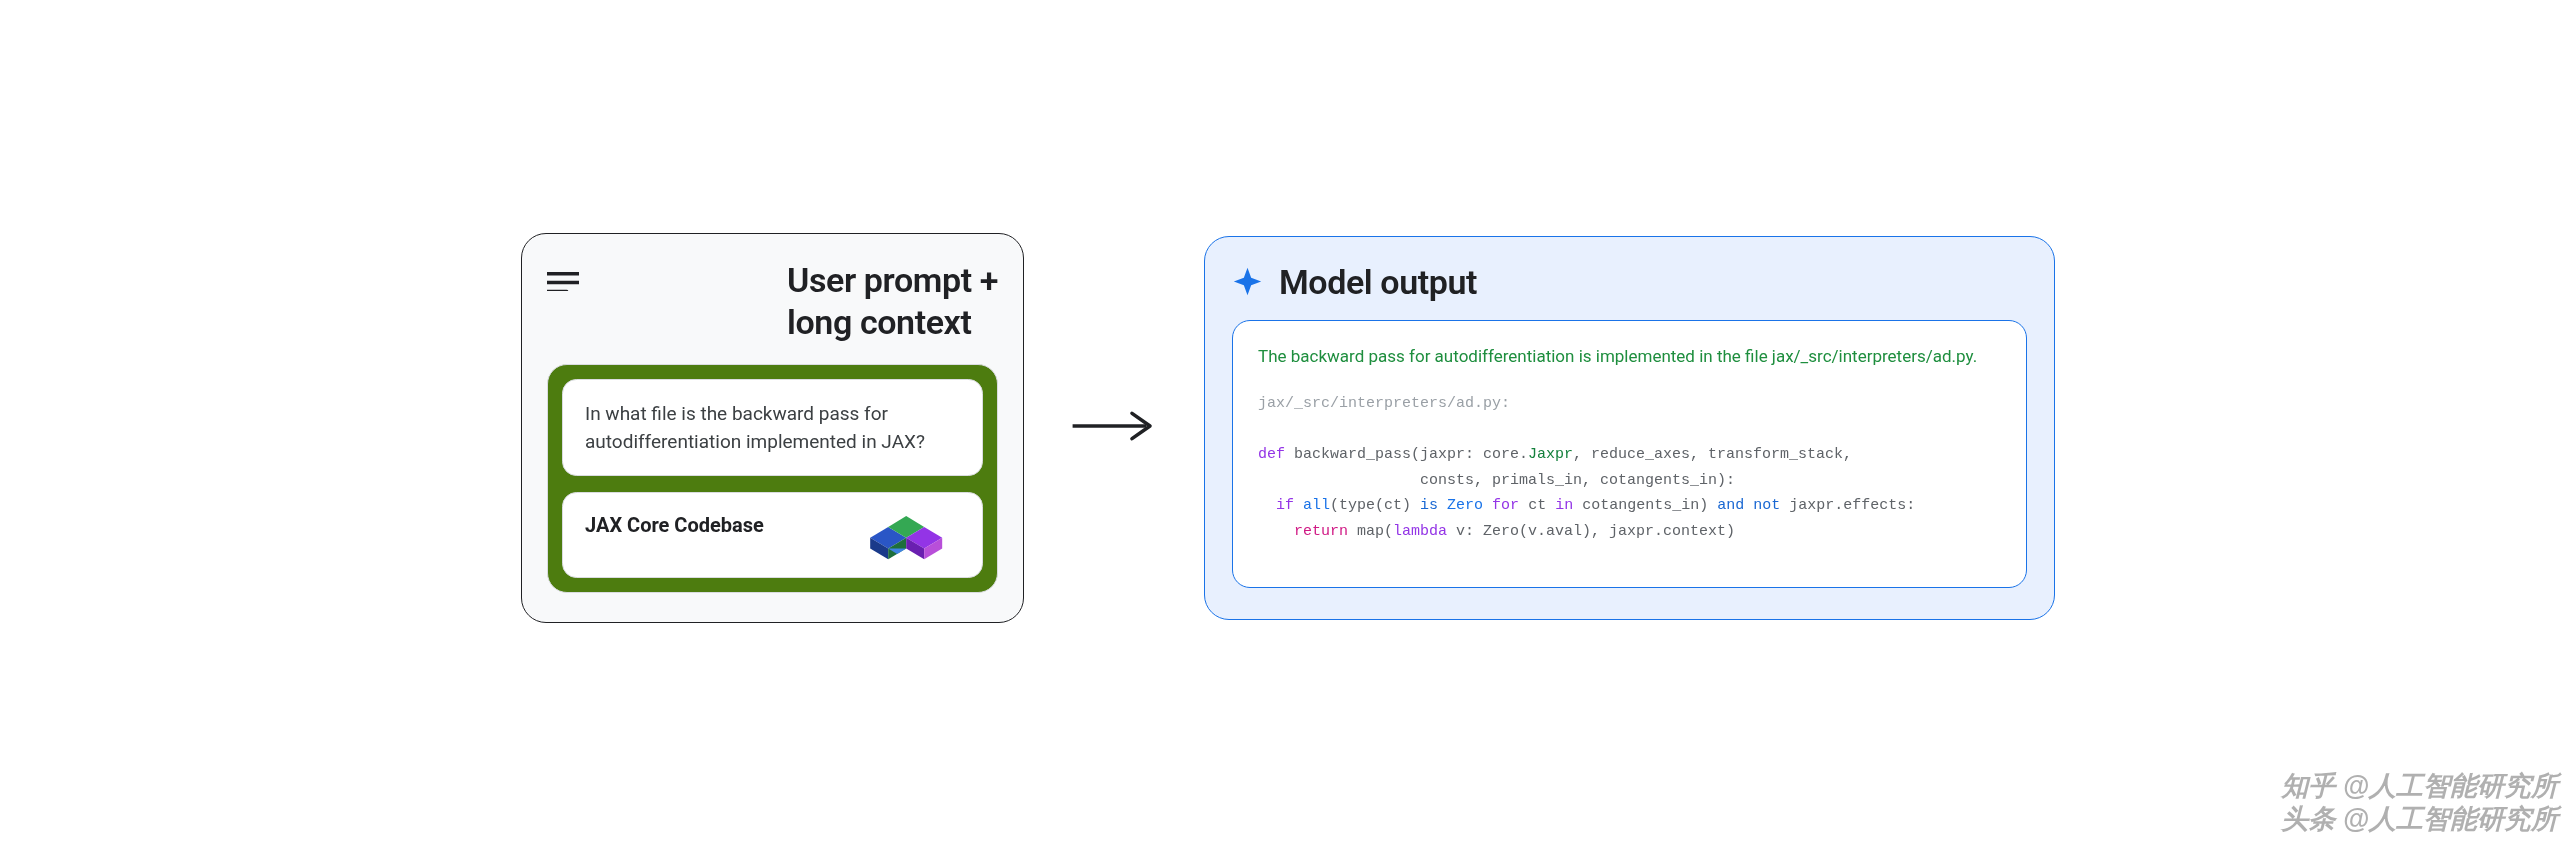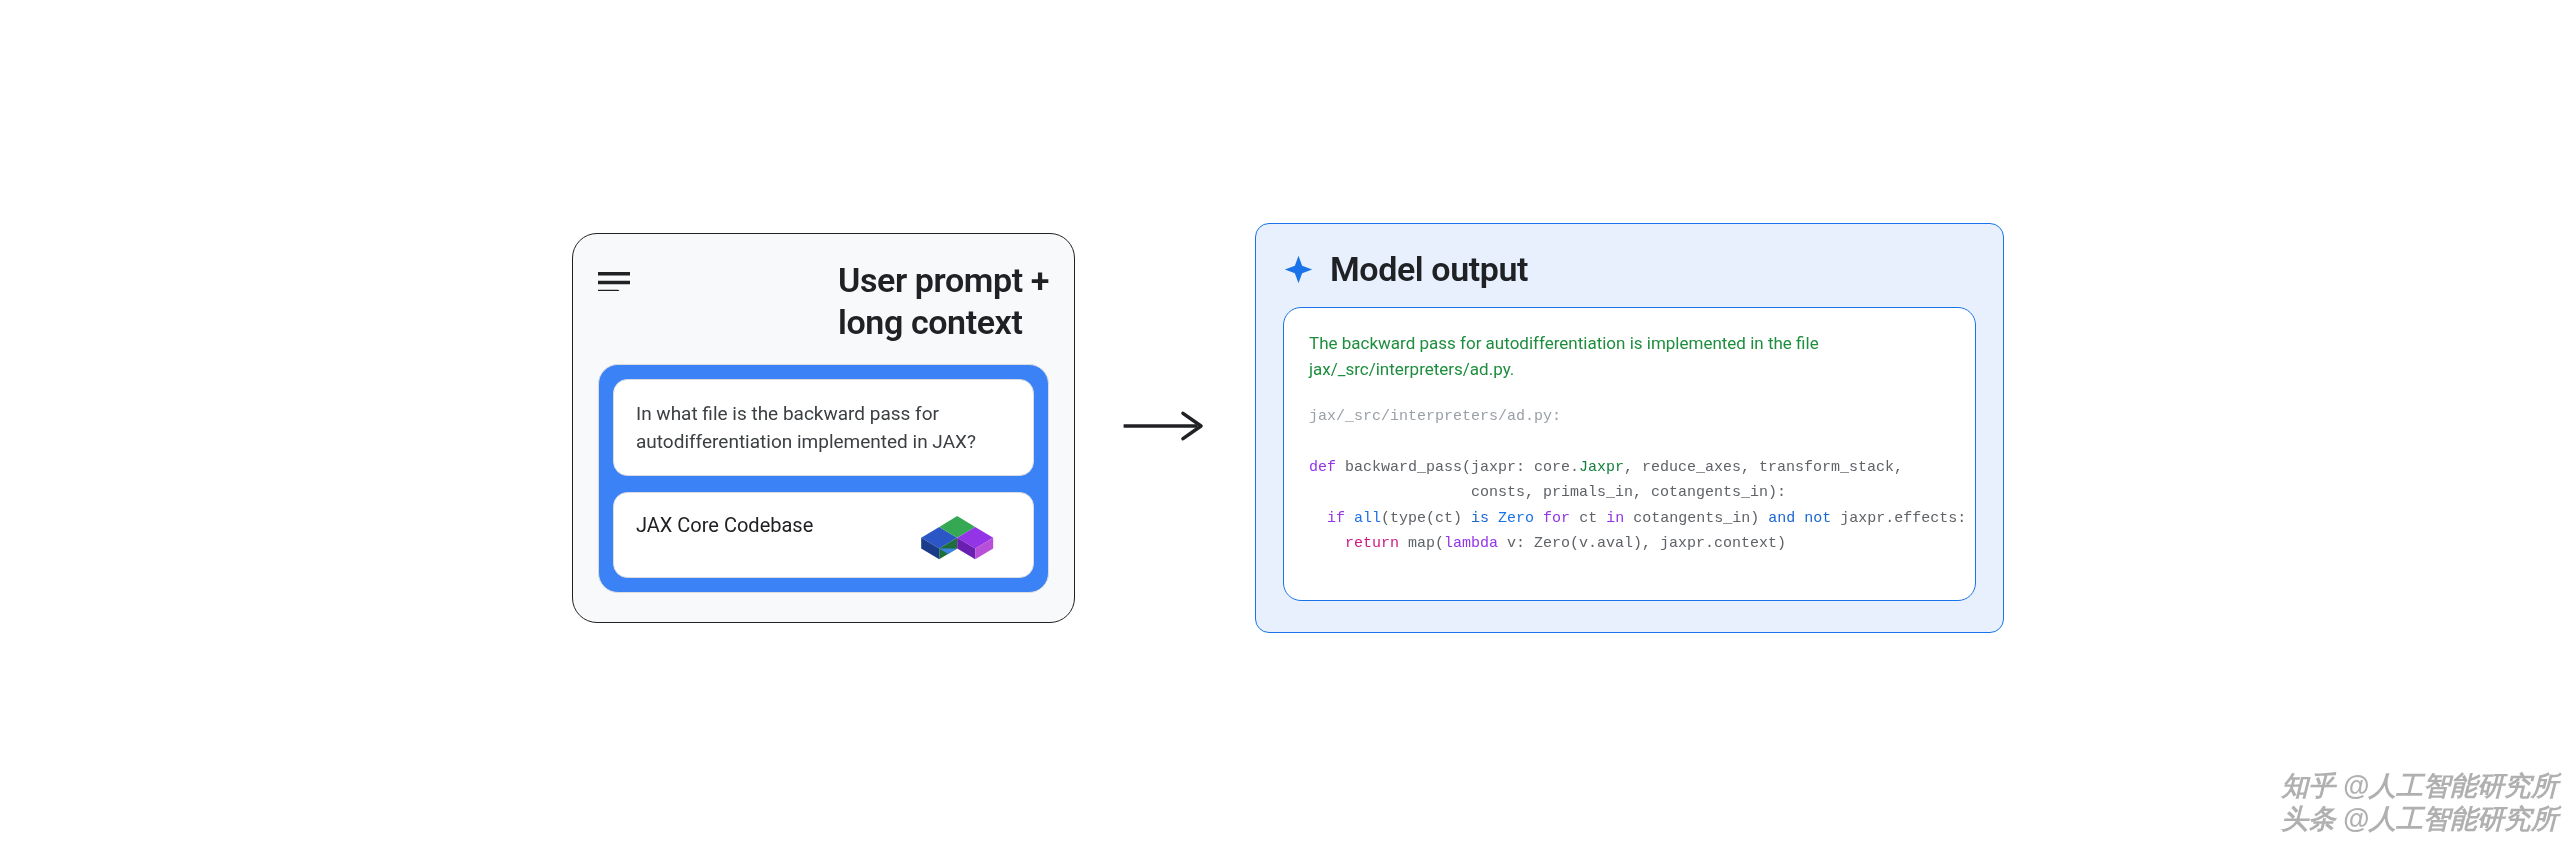--- a/index.html
+++ b/index.html
@@ -45,21 +45,21 @@
       font-weight: 600;
       color: #202124;
       line-height: 1.25;
       letter-spacing: -0.4px;
     }
 
     .inner-group {
       border: 1.3px solid #dadce0;
       border-radius: 20px;
       padding: 14.4px;
-      background: #3b82f6;
+      background: #4d7c0f;
     }
 
     .prompt-box {
       background: #ffffff;
       border: 1.3px solid #dadce0;
       border-radius: 14.4px;
       padding: 20px 21.6px;
       margin-bottom: 16px;
       font-size: 19px;
       color: #3c4043;
@@ -69,21 +69,21 @@
     .codebase-box {
       background: #ffffff;
       border: 1.3px solid #dadce0;
       border-radius: 14.4px;
       padding: 20px 21.6px 23.4px 21.6px;
       position: relative;
     }
 
     .codebase-title {
       font-size: 20px;
-      font-weight: 400;
+      font-weight: 700;
       color: #202124;
       margin-bottom: 16px;
     }
 
     .codebase-meta {
       font-size: 18px;
       color: #5f6368;
       line-height: 1.5;
     }
 
@@ -94,24 +94,24 @@
       transform: translateY(-50%);
     }
 
     
     .arrow-wrap {
       flex-shrink: 0;
     }
 
     
     .right-panel {
-      width: 749px;
+      width: 851px;
       background: #e8f0fe;
       border: 1.8px solid #1a73e8;
-      border-radius: 14px;
+      border-radius: 25px;
       padding: 25px 27px 31px 27px;
     }
 
     .right-header {
       display: flex;
       align-items: center;
       gap: 16px;
       margin-bottom: 18px;
     }
 

